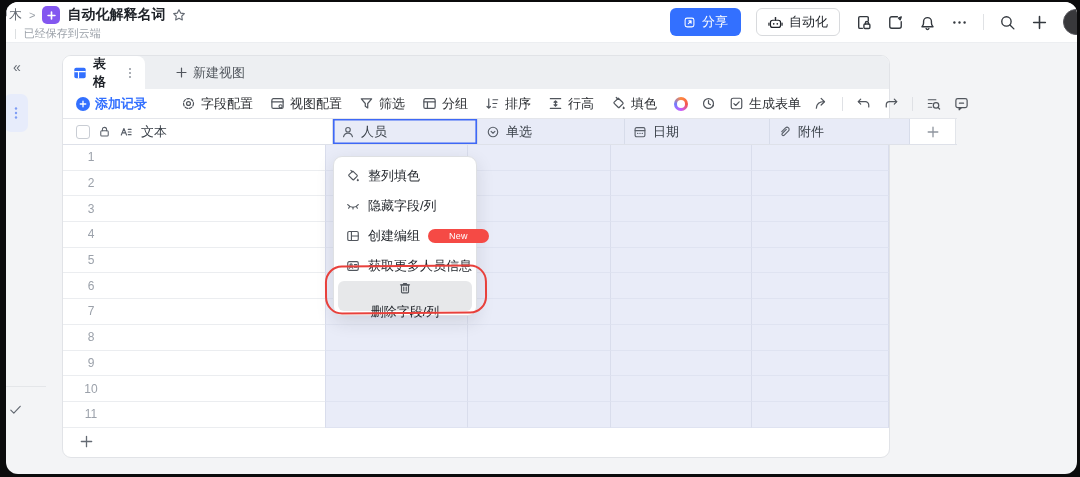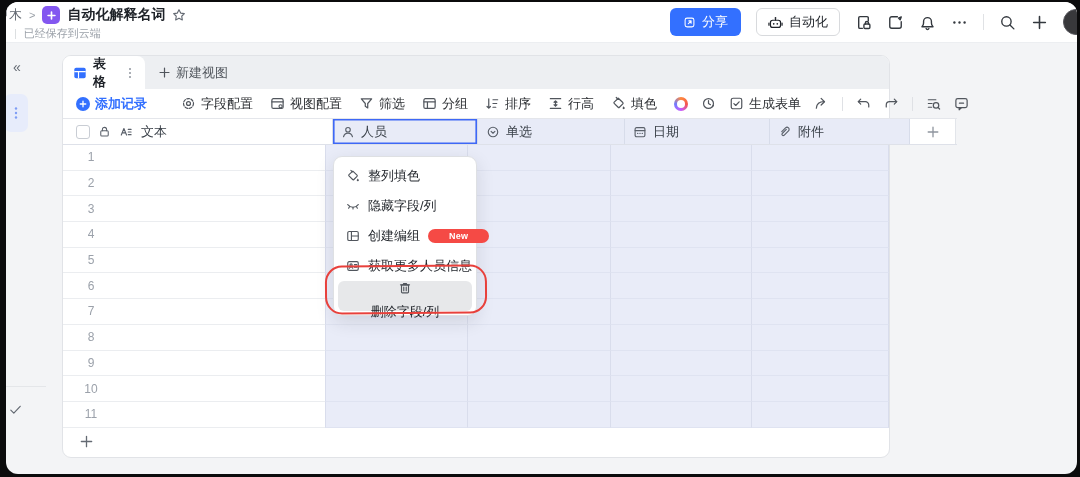--- a/index.html
+++ b/index.html
@@ -35,21 +35,21 @@
   .drag-item { position:absolute; left:-2px; top:92px; width:24px; height:38px; background:#e7ecfb; border-radius:7px; display:flex; align-items:center; justify-content:center; color:#7f9df5; z-index:1; cursor:pointer; }
   .side-div { position:absolute; left:0; top:384px; width:40px; height:1px; background:#e4e6e9; z-index:1; }
   .side-check { position:absolute; left:2px; top:400px; color:#646a73; z-index:1; cursor:pointer; }
 
   
   .panel { position:absolute; left:56px; top:53px; width:828px; height:403px; background:#fff; border:1px solid #e1e3e7; border-radius:9px; z-index:1; }
   .tabstrip { height:33px; background:#edeff2; border-radius:8px 8px 0 0; position:relative; }
   .tab-active { position:absolute; left:0; top:0; width:82px; height:33px; background:#fff; border-radius:8px 8px 0 0; display:flex; align-items:center; gap:6px; padding:0 10px; cursor:pointer; }
   .tab-label { font-size:13px; color:#1f2329; font-weight:600; }
   .tab-dots { color:#8f959e; margin-left:1px; cursor:pointer; }
-  .new-view { position:absolute; left:95px; top:0; height:33px; display:flex; align-items:center; gap:5px; color:#51565d; font-size:13px; cursor:pointer; }
+  .new-view { position:absolute; left:112px; top:0; height:33px; display:flex; align-items:center; gap:5px; color:#51565d; font-size:13px; cursor:pointer; }
 
   .toolbar { height:29px; display:flex; align-items:center; padding:0 13px; gap:17px; background:#fff; }
   .tool { display:flex; align-items:center; gap:5px; font-size:13px; color:#2c2f33; cursor:pointer; white-space:nowrap; }
   .tool .ic { color:#51565d; display:flex; }
   .tool-add { color:#3370ff; font-weight:600; }
   .add-circle { width:14px; height:14px; border-radius:50%; background:#3370ff; display:flex; align-items:center; justify-content:center; color:#fff; }
   .tb-sep { width:1px; height:14px; background:#dfe1e5; }
   .toolbar-right { margin-left:auto; display:flex; align-items:center; gap:13px; }
   .grad-ring { width:14px; height:14px; border-radius:50%; background:conic-gradient(#ff8a3c,#f5564d,#c65bff,#6f7bff,#ff8a3c); display:flex; align-items:center; justify-content:center; cursor:pointer; }
   .grad-ring span { width:8px; height:8px; border-radius:50%; background:#fff; }
@@ -72,21 +72,21 @@
   .row-num { width:28px; margin-left:14px; font-size:12px; color:#9ba1aa; text-align:center; }
   .td { background:#e9ecf8; border-left:1px solid #d9ddec; border-bottom:1px solid #dfe3f1; cursor:cell; }
   .td.w4 { border-right:1px solid #d9ddec; }
   .addrow { height:27px; display:flex; align-items:center; padding-left:16px; color:#646a73; cursor:pointer; }
 
   
   .menu { position:absolute; left:327px; top:131px; width:144px; background:#fff; border:1px solid #dee0e3; border-radius:9px; box-shadow:0 6px 18px rgba(31,35,41,.12); padding:4px; z-index:10;margin-top:23px; }
   .menu-item { height:30px; display:flex; align-items:center; gap:8px; padding:0 8px; font-size:13px; color:#1f2329; border-radius:6px; cursor:pointer; white-space:nowrap; }
   .menu-item .ic { color:#51565d; display:flex; flex:none; }
   .menu-item.highlight { background:#e7e8ea;flex-direction:column; }
-  .badge-new { margin-left:auto; background:#f54a45; color:#fff; font-size:9px; font-weight:700; padding:2px 21px; border-radius:9px; letter-spacing:.3px; }
+  .badge-new { margin-left:auto; background:#f54a45; color:#fff; font-size:9px; font-weight:400; padding:2px 21px; border-radius:9px; letter-spacing:.3px; }
 
   .annotation { position:absolute; left:319px; top:263px; width:162px; height:49px; border:2.5px solid #e8403b; border-radius:17px; z-index:11; pointer-events:none; transform:rotate(-.4deg); }
 </style>
 </head>
 <body>
 
 <div class="window">
 
   <div class="topbar">
     <div class="tb-left">

